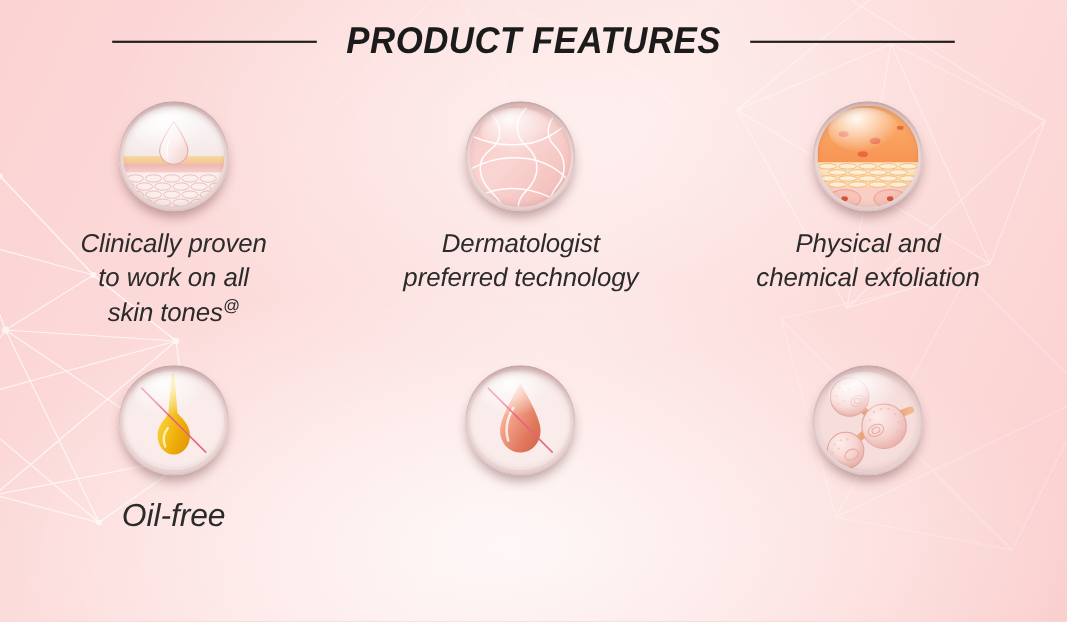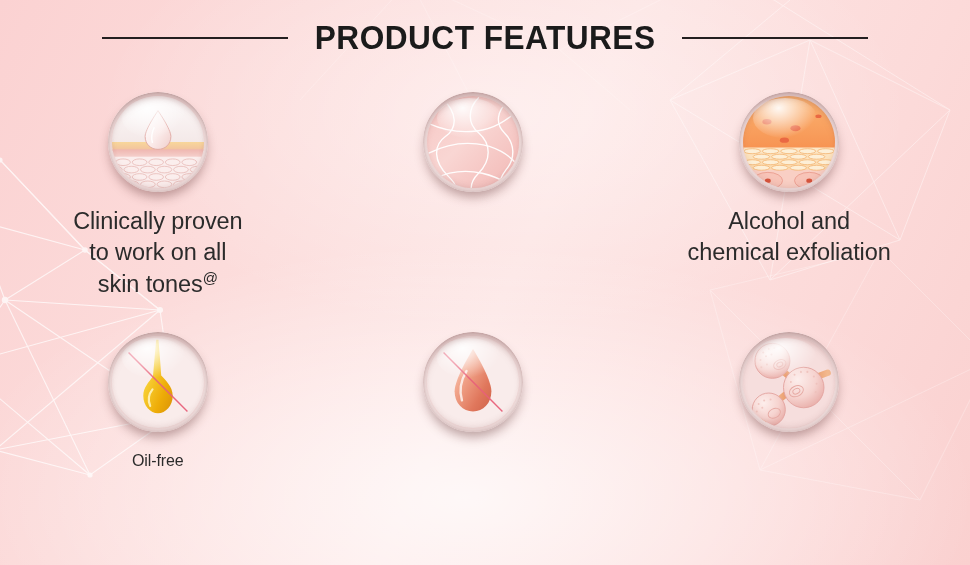--- a/index.html
+++ b/index.html
@@ -16,20 +16,21 @@
 
   #stage {
     position: relative;
     width: 970px;
     height: 565px;
     overflow: hidden;
     background:
       radial-gradient(ellipse 70% 60% at 48% 88%, rgba(255,255,255,0.75) 0%, rgba(255,255,255,0.30) 45%, rgba(255,255,255,0) 75%),
       radial-gradient(ellipse 60% 55% at 52% 20%, rgba(255,255,255,0.45) 0%, rgba(255,255,255,0) 70%),
       linear-gradient(115deg, #fbd2d2 0%, #fcdcdb 28%, #fde4e3 52%, #fcdad9 78%, #fad0cf 100%);
+    font-style: italic;
   }
 
   
   .deco {
     position: absolute;
     pointer-events: none;
   }
   #deco-left  { left: -30px; top: 150px; width: 300px; height: 330px; opacity: 0.75; }
   #deco-right { right: -10px; top: -20px; width: 330px; height: 330px; opacity: 0.55; }
   #deco-rightlow { right: -30px; top: 250px; width: 300px; height: 300px; opacity: 0.45; }
@@ -84,21 +85,21 @@
     line-height: 1.33;
     color: #2b2b2b;
     white-space: pre-line;
     letter-spacing: -0.1px;
   }
   .feature-label .sup {
     font-size: 15px;
     vertical-align: super;
     line-height: 0;
   }
-  .row2 .feature-label { margin-top: 18px; font-size: 16px; }
+  .row2 .feature-label { margin-top: 18px; font-size: 29px; }
 
   
   .bubble {
     position: relative;
     width: 100px;
     height: 100px;
     border-radius: 50%;
     overflow: hidden;
     box-shadow:
       0 7px 11px -2px rgba(90,40,40,0.40),
@@ -282,20 +283,22 @@
               <path d="M88 6 C76 16 74 30 84 40 C96 52 96 68 86 80 C80 88 78 94 79 100"></path>
               <path d="M2 30 C20 38 38 40 54 38 C72 36 88 26 98 16"></path>
               <path d="M2 62 C18 54 36 50 54 52 C74 54 90 64 99 76"></path>
               <path d="M8 90 C24 82 42 80 60 84 C78 88 90 96 96 100"></path>
             </g>
           </svg>
         </div>
         <div class="gloss"></div>
           <div class="rim"></div>
       </div>
+      <div class="feature-label"><span>Dermatologist
+preferred technology</span><span class="sup"></span></div>
     </div>
 
     <div class="feature row1">
       <div class="bubble">
         <div class="inner">
           <svg viewBox="0 0 100 100" preserveAspectRatio="none">
             <defs>
               <linearGradient id="g3top" x1="0" y1="0" x2="0" y2="1">
                 <stop offset="0%" stop-color="#fbb472"></stop>
                   <stop offset="100%" stop-color="#f79352"></stop>
@@ -338,21 +341,21 @@
               <ellipse cx="27" cy="92" rx="16" ry="9" fill="#f8c4b8" stroke="#e99a8c" stroke-width="0.9"></ellipse>
               <ellipse cx="27" cy="92" rx="3.2" ry="2.4" fill="#d8543c"></ellipse>
               <ellipse cx="72" cy="92" rx="16" ry="9" fill="#f8c4b8" stroke="#e99a8c" stroke-width="0.9"></ellipse>
               <ellipse cx="72" cy="92" rx="3.2" ry="2.4" fill="#d8543c"></ellipse>
             </g>
           </svg>
         </div>
         <div class="gloss"></div>
           <div class="rim"></div>
       </div>
-      <div class="feature-label"><span>Alcohol and
+      <div class="feature-label"><span>Physical and
 chemical exfoliation</span><span class="sup"></span></div>
     </div>
 
     <div class="feature row2">
       <div class="bubble">
         <div class="inner">
           <svg viewBox="0 0 100 100" preserveAspectRatio="none">
             <defs>
               <linearGradient id="g4oil" x1="0" y1="0" x2="1" y2="1">
                 <stop offset="0%" stop-color="#fff3b0"></stop>

